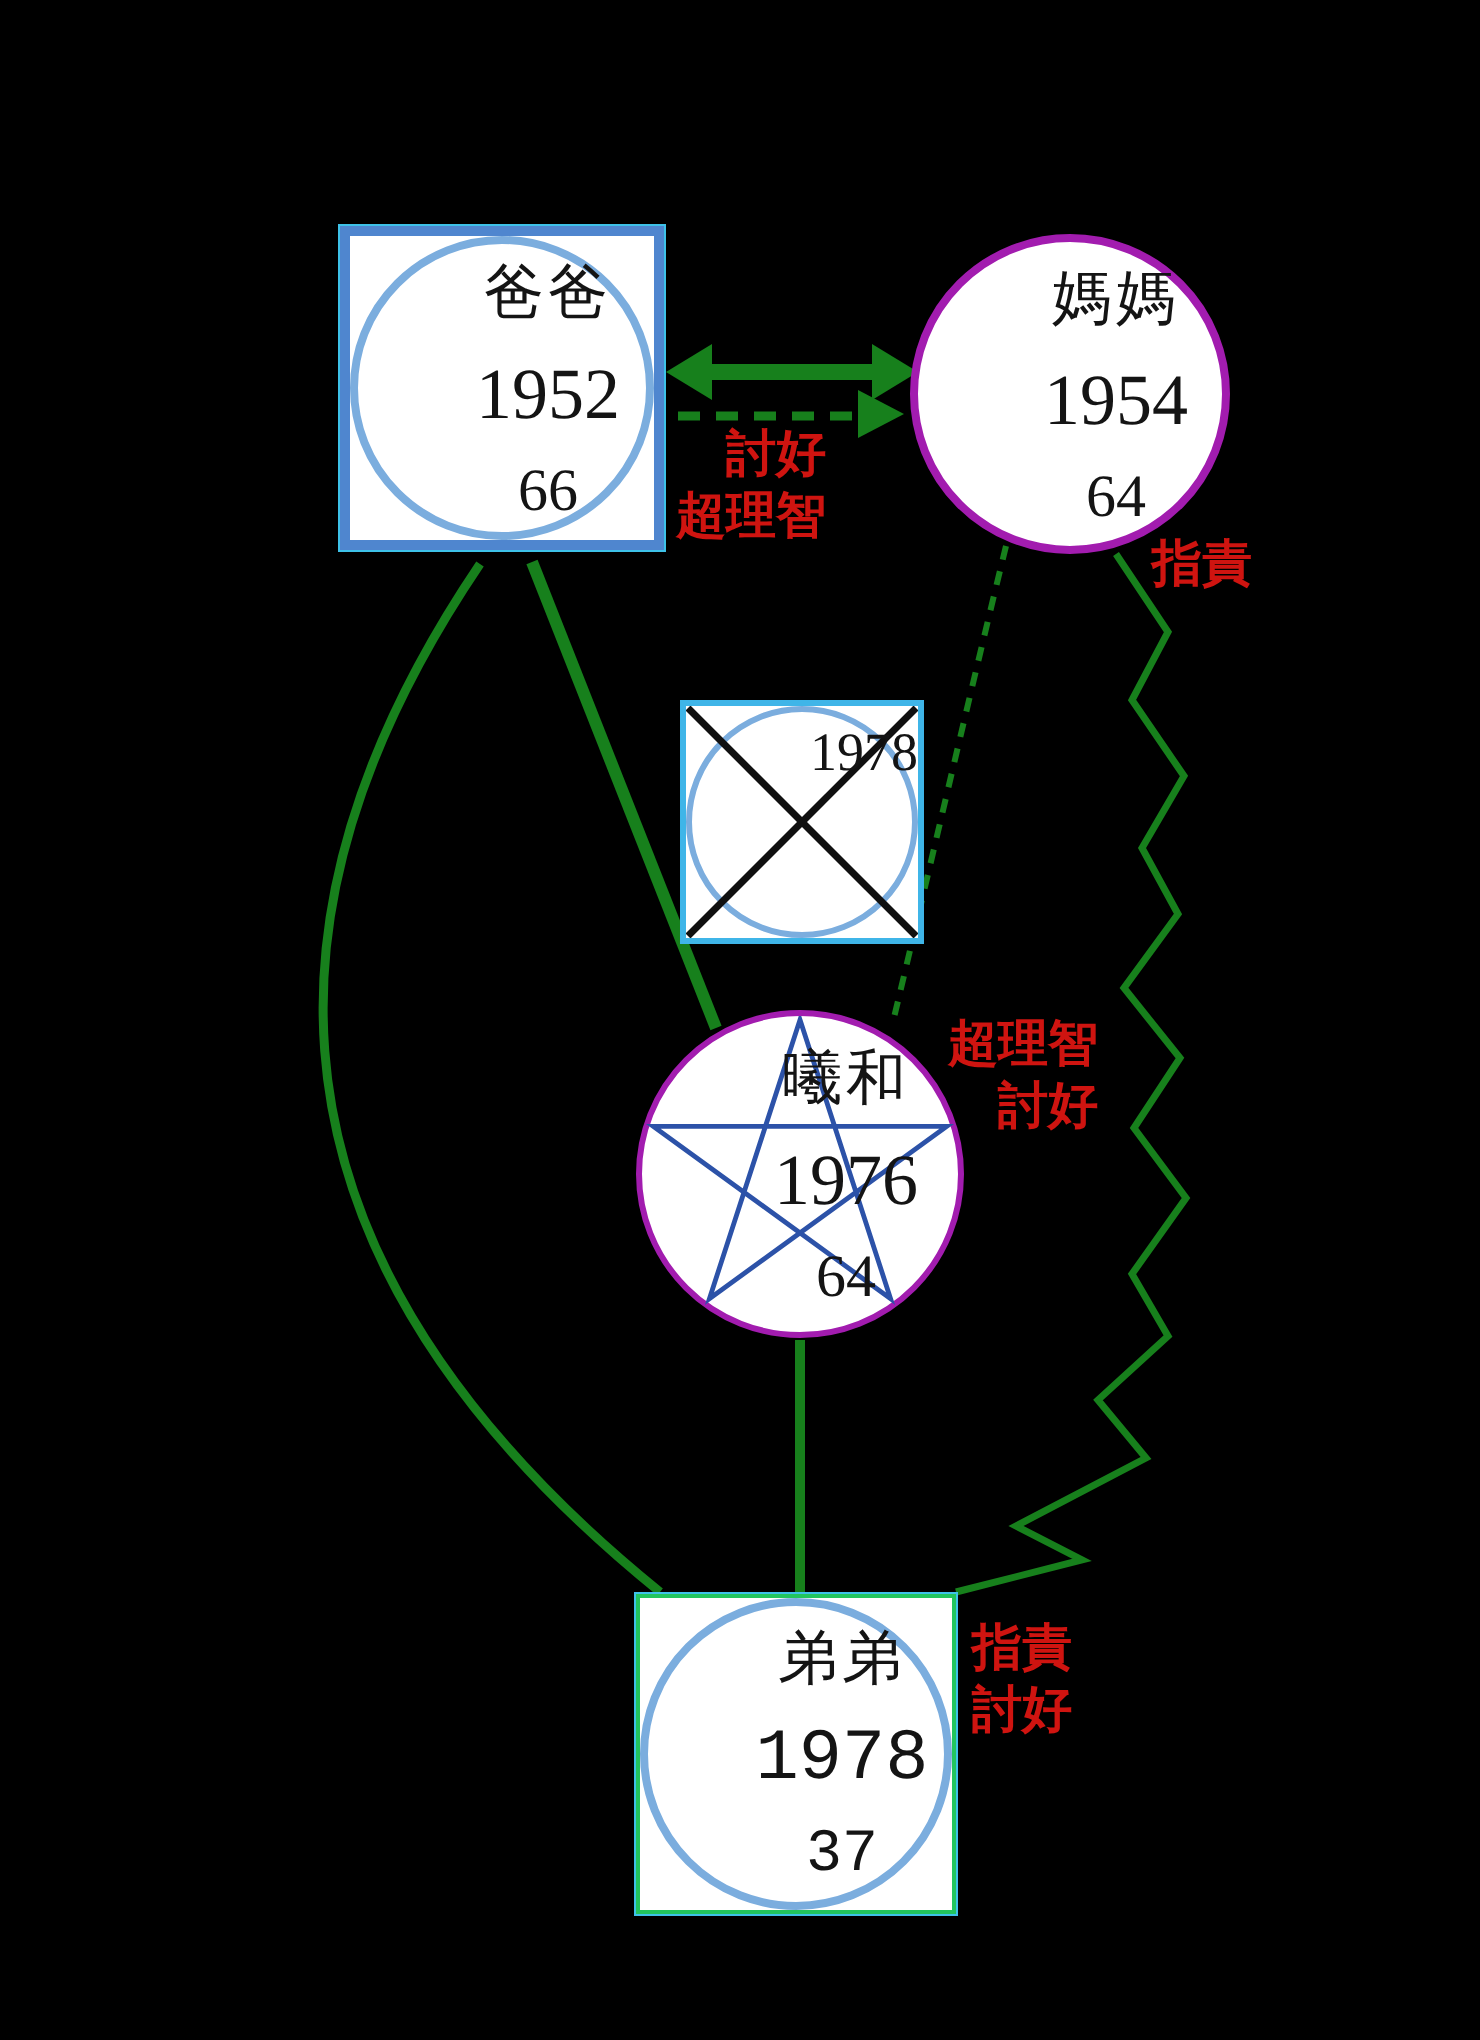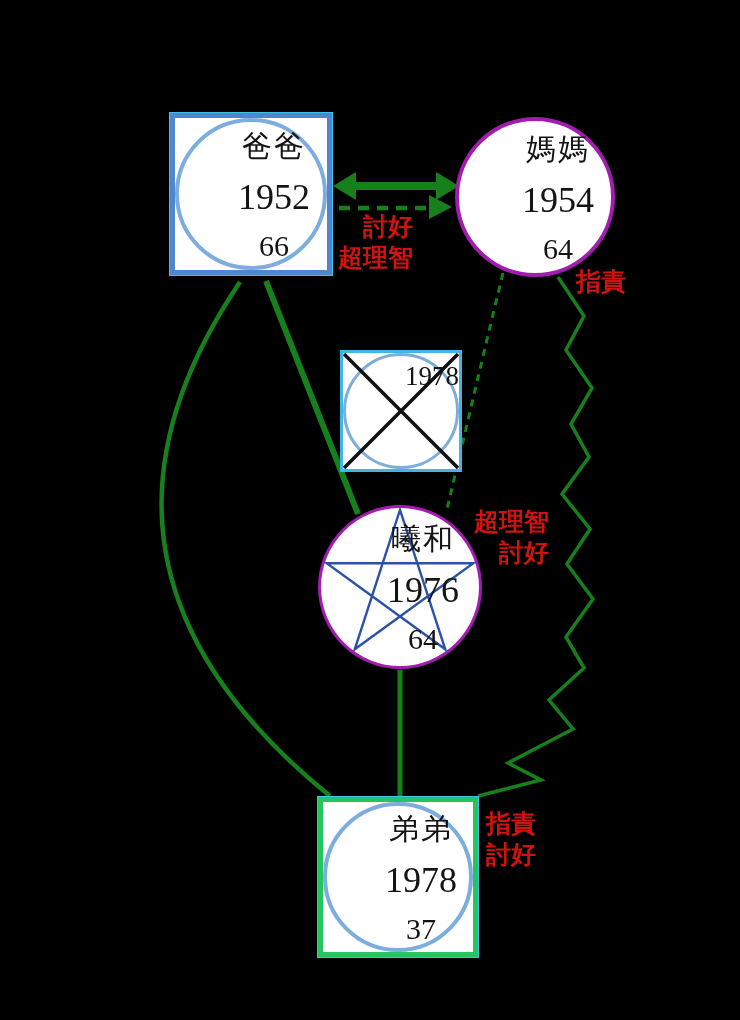--- a/index.html
+++ b/index.html
@@ -10,21 +10,21 @@
   #wires{position:absolute;left:0;top:0;width:740px;height:1020px;}
   .node{position:absolute;box-sizing:border-box;background:#fff;
         display:flex;flex-direction:column;align-items:center;justify-content:center;padding-left:46px;}
   .node .inner-circle{position:absolute;left:0;top:0;width:100%;height:100%;
         box-sizing:border-box;border:4px solid #7badde;border-radius:50%;}
   .node .txt{position:relative;z-index:2;color:#141414;text-align:center;}
   .nm{font-size:30px;letter-spacing:2px;}
   .yr{font-size:36px;margin-top:9px;}
   .ag{font-size:30px;margin-top:11px;}
   .square{border:5px solid #4f86cf;outline:1px solid #3ec2e8;}
-  .square-light{border:5px solid #22c55e;outline:1px solid #3ec2e8;}
+  .square-light{border:2px solid #22c55e;outline:1px solid #3ec2e8;font-family:Liberation Mono, monospace;}
   .circle-node{border:4px solid #a21caf;border-radius:50%;}
   .square-deceased{border:3px solid #3fb5e8;}
   .overlay-svg{position:absolute;left:0;top:0;width:100%;height:100%;z-index:1;}
   .rlabel{position:absolute;color:#cf1410;font-family:"DejaVu Sans",sans-serif;
           font-weight:bold;font-size:25px;line-height:31px;z-index:5;text-align:right;}
   .deceased-year{position:absolute;top:8px;left:0;width:100%;text-align:right;
           font-size:27px;color:#141414;z-index:2;}
 </style>
 </head>
 <body>

